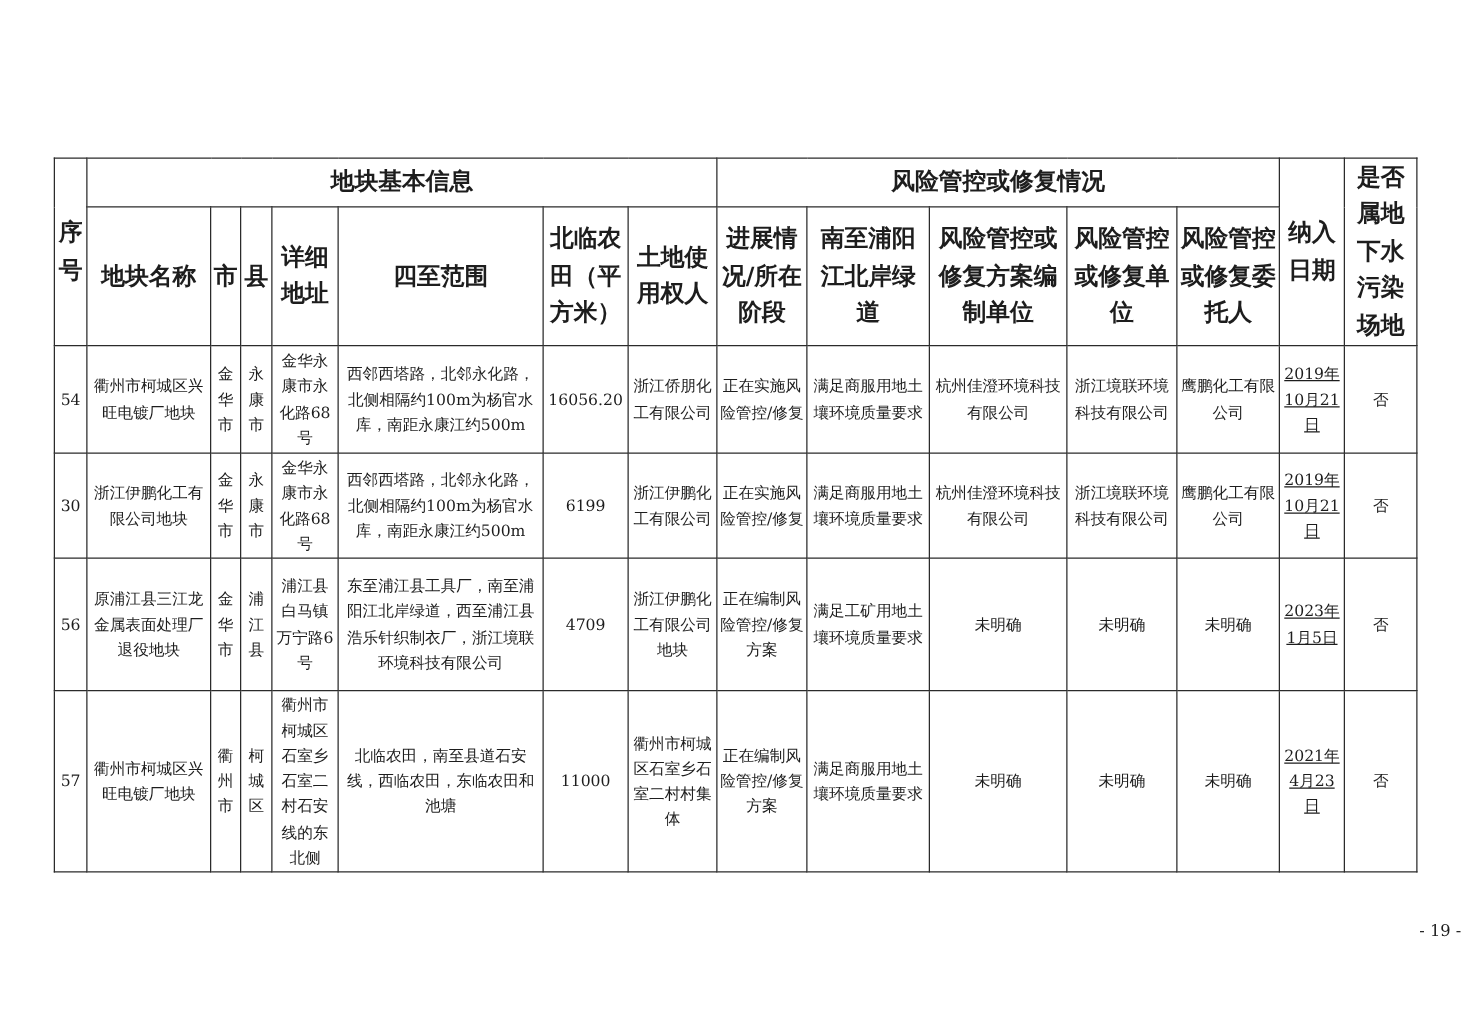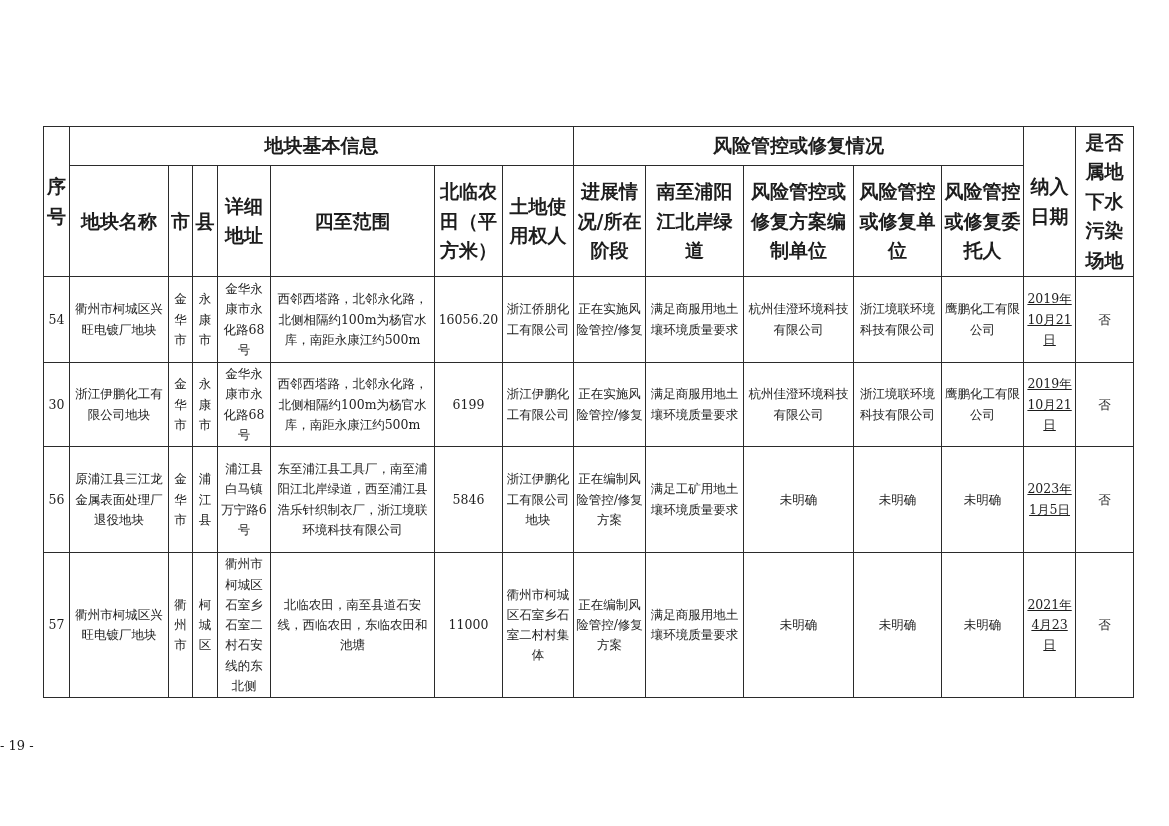--- a/index.html
+++ b/index.html
@@ -20,21 +20,21 @@
     font-family:"DejaVu Sans","Liberation Sans",sans-serif;
     font-weight:600;font-size:19px;line-height:1.55;
   }
   tr.group-row{height:20px;}
   tr.sub-row{height:68px;}
   tbody td{font-size:12.5px;line-height:1.62;font-weight:normal;}
   td.area-cell{word-break:break-all;}
   td.date-cell{word-break:break-all;text-decoration:underline;}
   .page-footer{
     position:absolute;left:0;top:738px;width:1169px;
-    text-align:left;font-size:13px;color:#1d1d1d;
+    text-align:right;font-size:13px;color:#1d1d1d;
     font-family:"DejaVu Serif","Liberation Serif",serif;
   }
 </style>
 </head>
 <body>
 
 <div class="table-wrap">
   <table>
     <colgroup>
       <col style="width:26px">
@@ -111,21 +111,21 @@
           <td class="date-cell">2019年10月21日</td>
           <td>否</td>
         </tr>
         <tr style="height: 106px;">
           <td>56</td>
           <td>原浦江县三江龙金属表面处理厂退役地块</td>
           <td>金华市</td>
           <td>浦江县</td>
           <td>浦江县白马镇万宁路6号</td>
           <td>东至浦江县工具厂，南至浦阳江北岸绿道，西至浦江县浩乐针织制衣厂，浙江境联环境科技有限公司</td>
-          <td class="area-cell">5846</td>
+          <td class="area-cell">4709</td>
           <td>浙江伊鹏化工有限公司地块</td>
           <td>正在编制风险管控/修复方案</td>
           <td>满足工矿用地土壤环境质量要求</td>
           <td>未明确</td>
           <td>未明确</td>
           <td>未明确</td>
           <td class="date-cell">2023年1月5日</td>
           <td>否</td>
         </tr>
         <tr style="height: 145px;">

